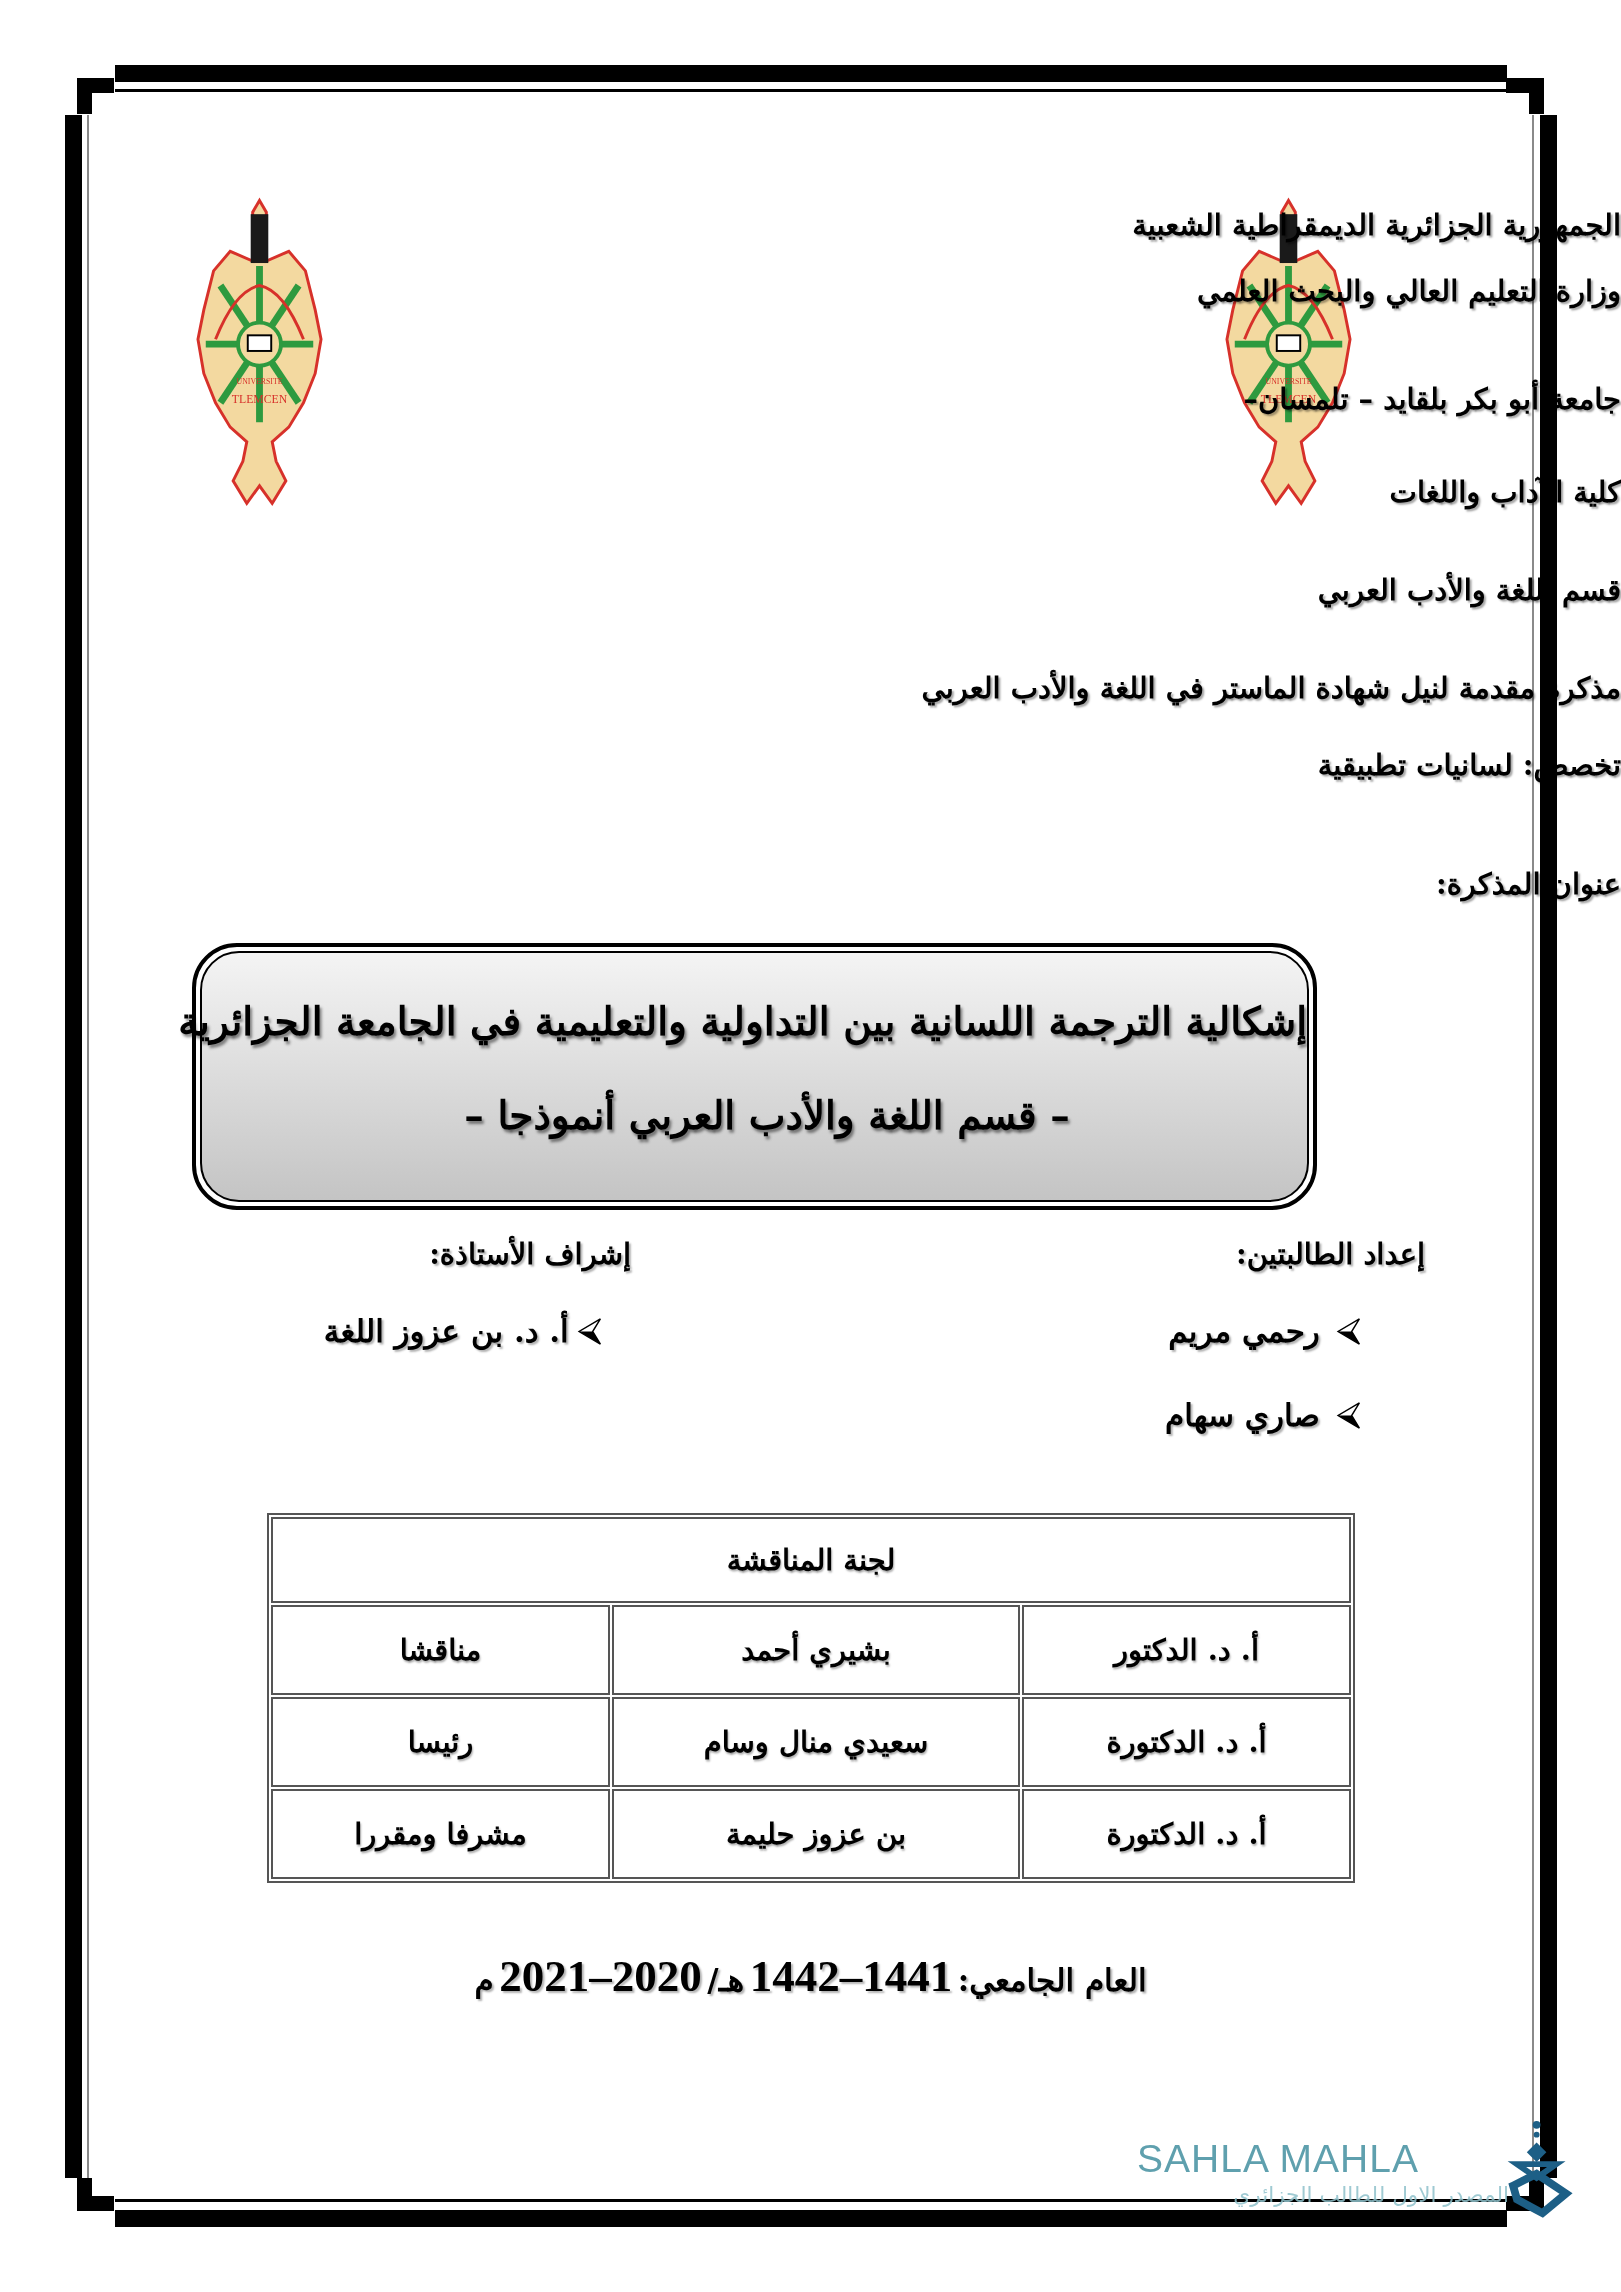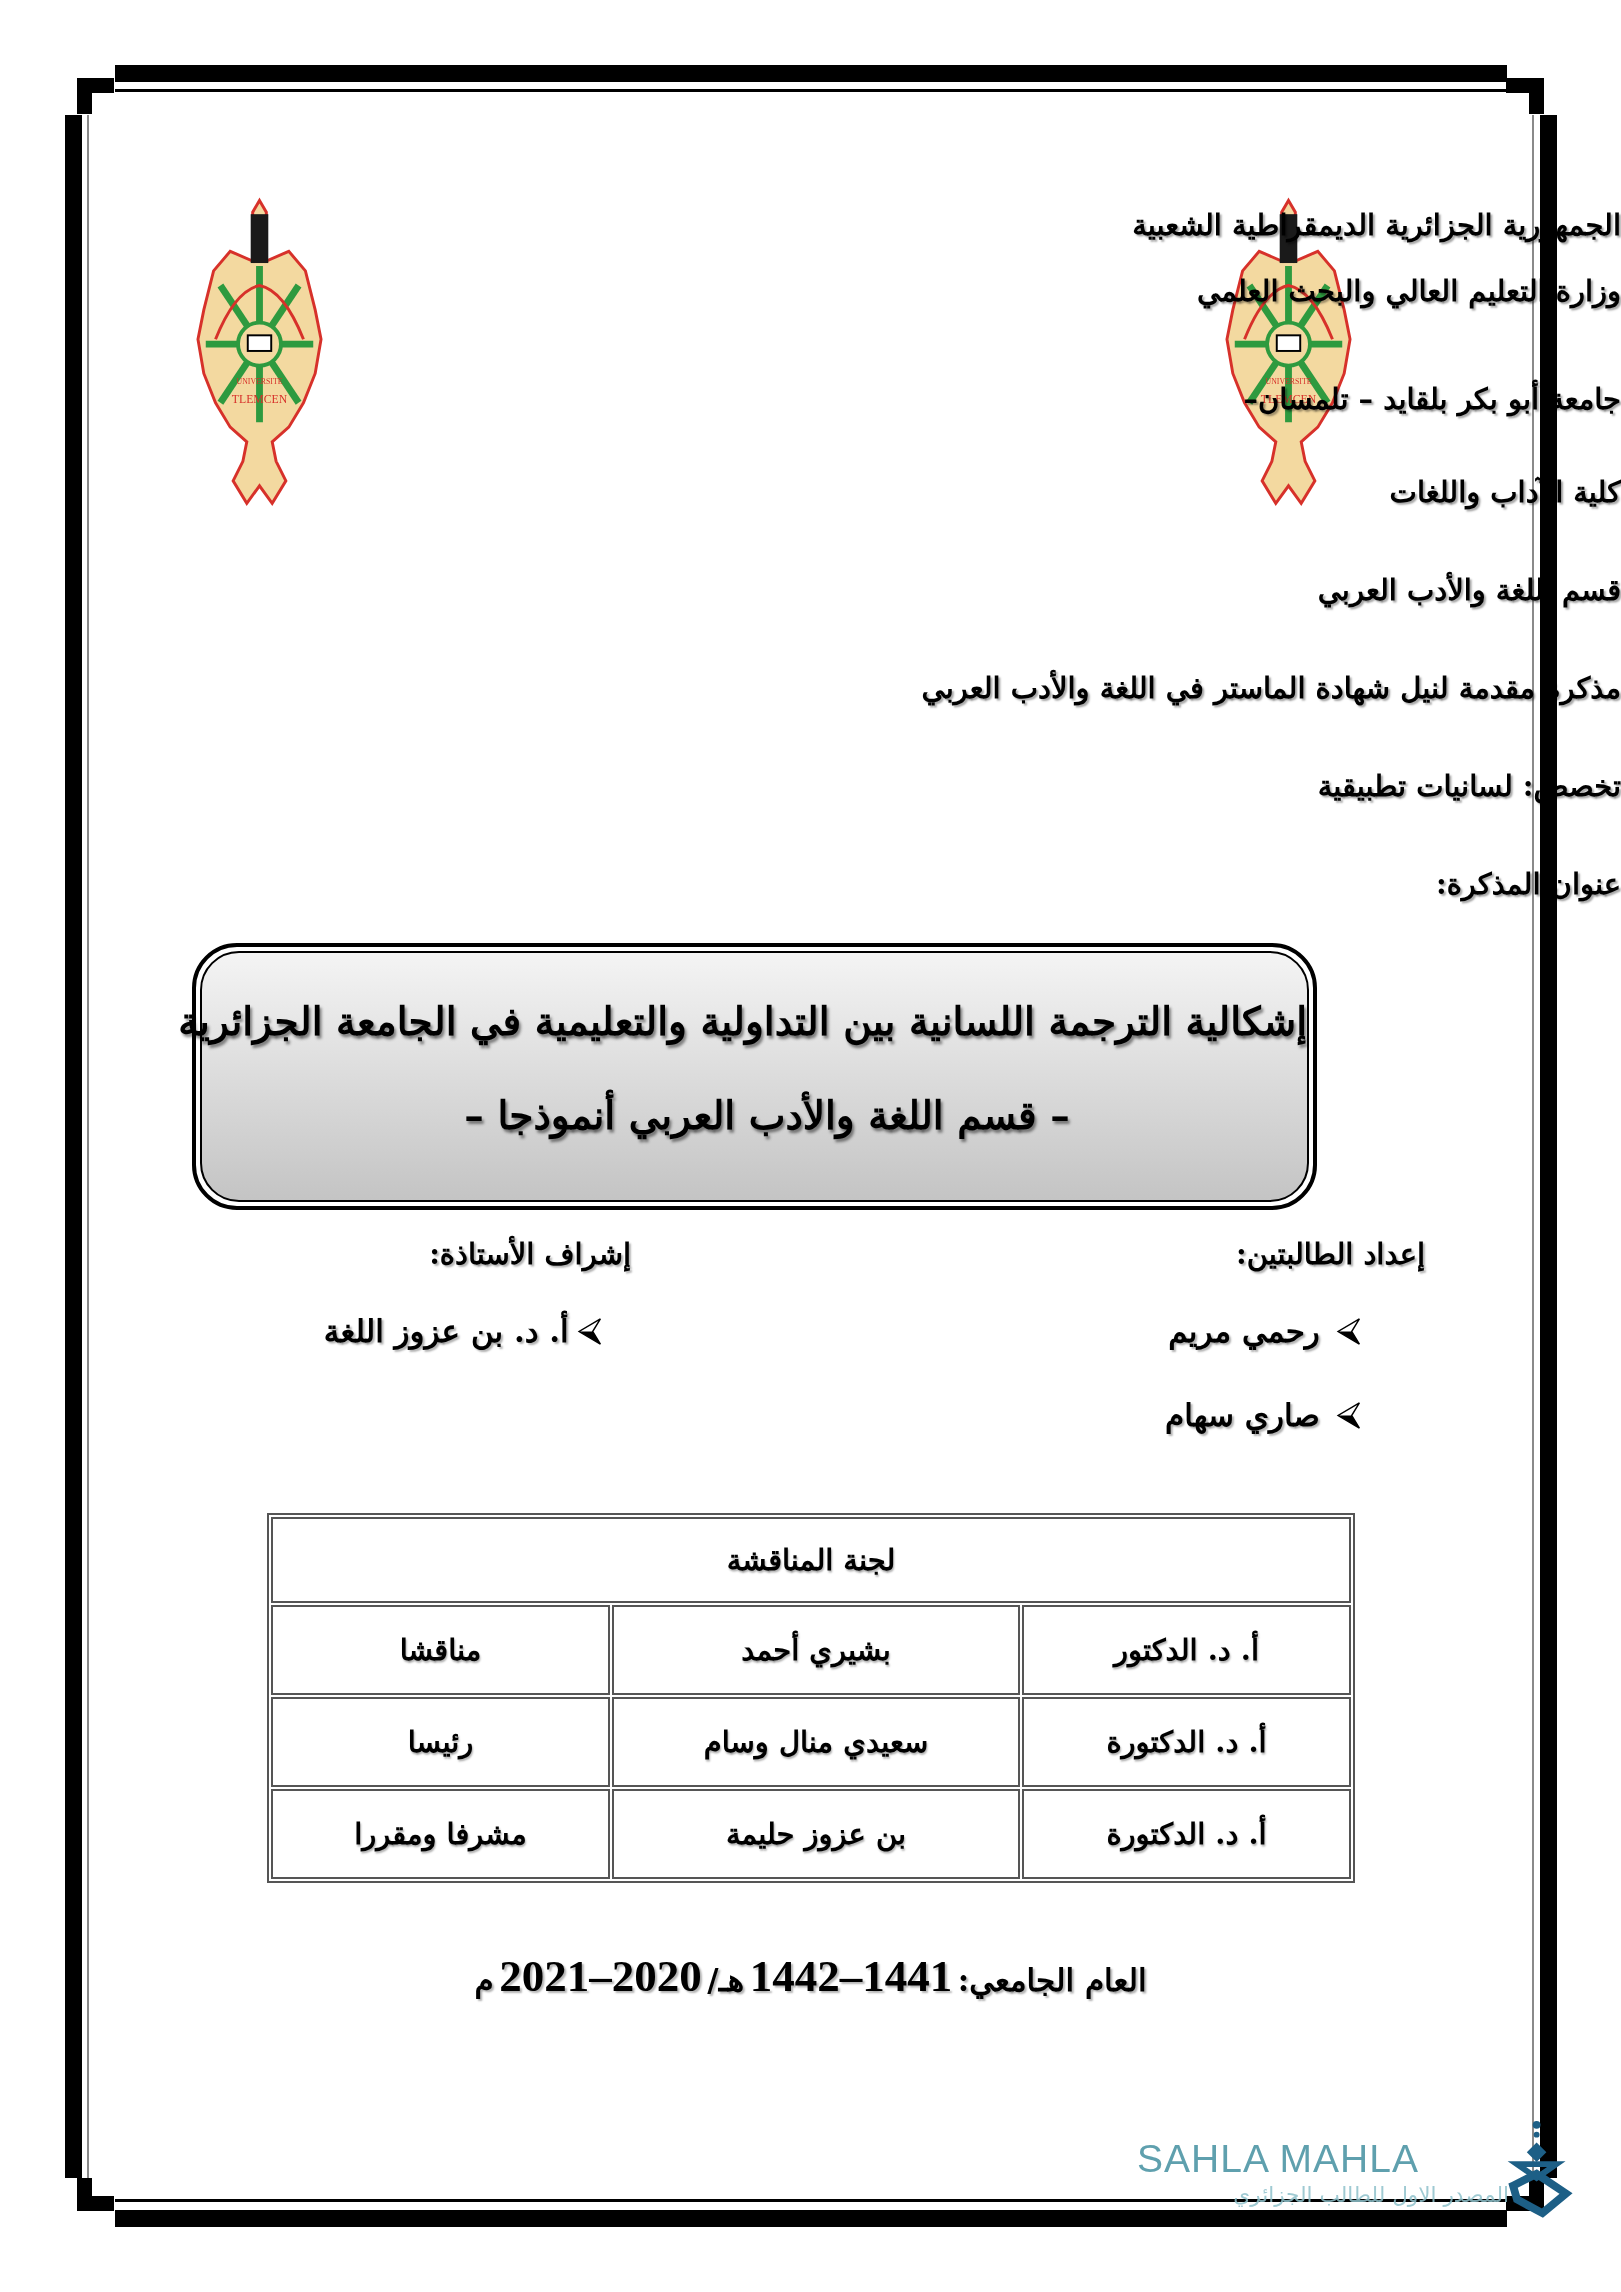--- a/index.html
+++ b/index.html
@@ -111,21 +111,21 @@
   <text x="65" y="215" font-size="12" fill="#d7312a" text-anchor="middle" font-family="Liberation Serif, serif">TLEMCEN</text>
   <text x="65" y="196" font-size="8" fill="#d7312a" text-anchor="middle" font-family="Liberation Serif, serif">UNIVERSITE</text>
 </svg>
 
 <div class="line h1" style="top:208px;">الجمهورية الجزائرية الديمقراطية الشعبية</div>
 <div class="line h1" style="top:274px;">وزارة التعليم العالي والبحث العلمي</div>
 <div class="line h1" style="top:382px;">جامعة أبو بكر بلقايد – تلمسان–</div>
 <div class="line h2" style="top:475px;">كلية الآداب واللغات</div>
 <div class="line h2" style="top:573px;">قسم اللغة والأدب العربي</div>
 <div class="line h2" style="top:671px;">مذكرة مقدمة لنيل شهادة الماستر في اللغة والأدب العربي</div>
-<div class="line h2" style="top:769px; font-weight:bold;">تخصص: لسانيات تطبيقية</div>
+<div class="line h2" style="top:748px; font-weight:bold;">تخصص: لسانيات تطبيقية</div>
 <div class="line h2" style="top:867px;">عنوان المذكرة:</div>
 
 <div class="title-box">
   <div class="title-inner">
     <div class="title-line" style="top:45px;">إشكالية الترجمة اللسانية بين التداولية والتعليمية في الجامعة الجزائرية</div>
     <div class="title-line" style="top:139px;padding-left:25px;">– قسم اللغة والأدب العربي أنموذجا –</div>
   </div>
 </div>
 
 <div class="lbl" style="right:196px; top:1237px;">إعداد الطالبتين:</div>

